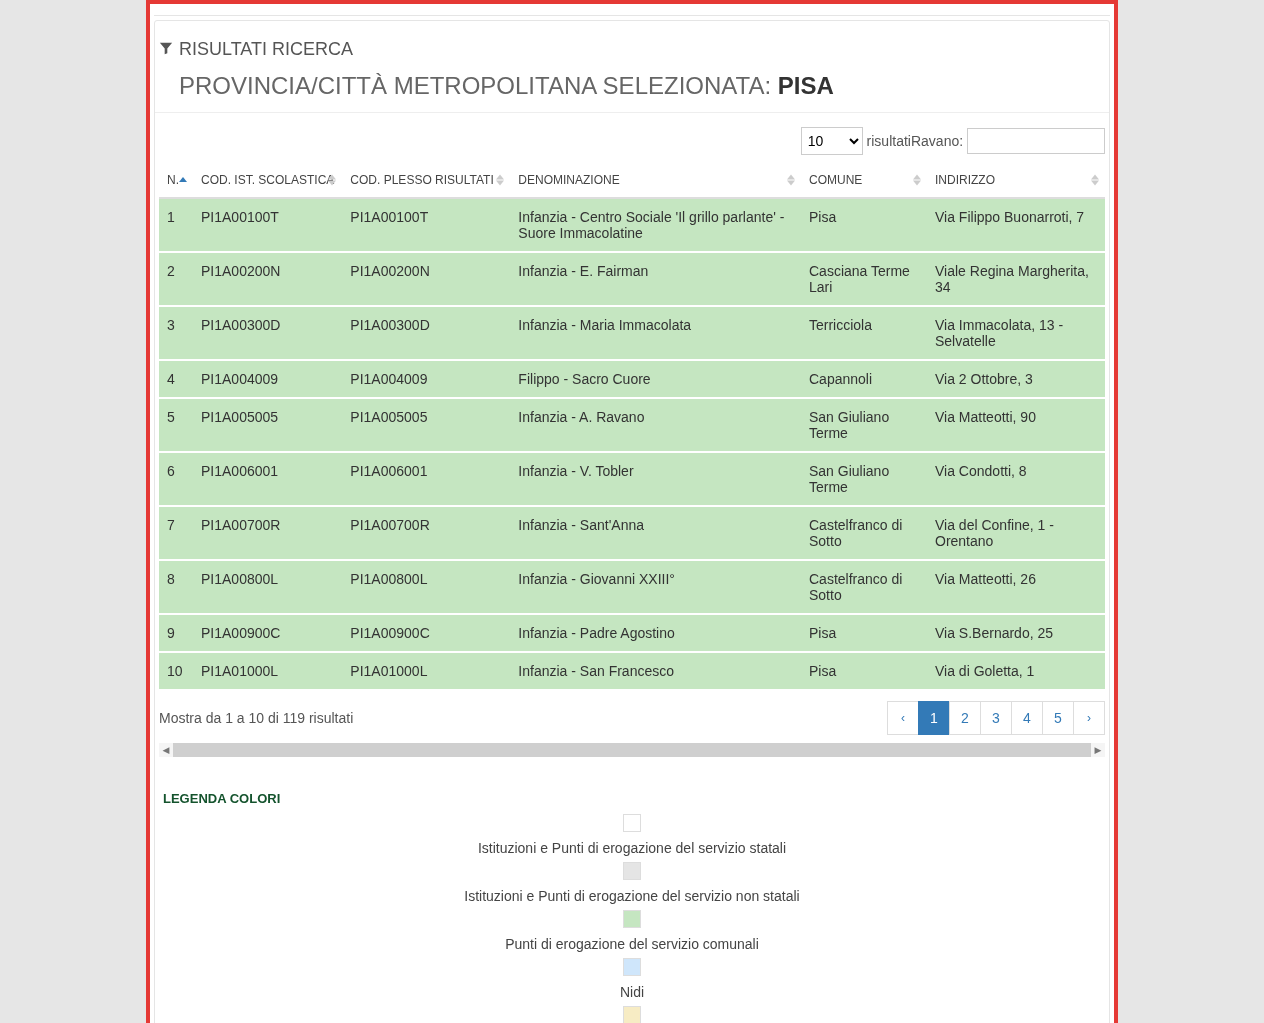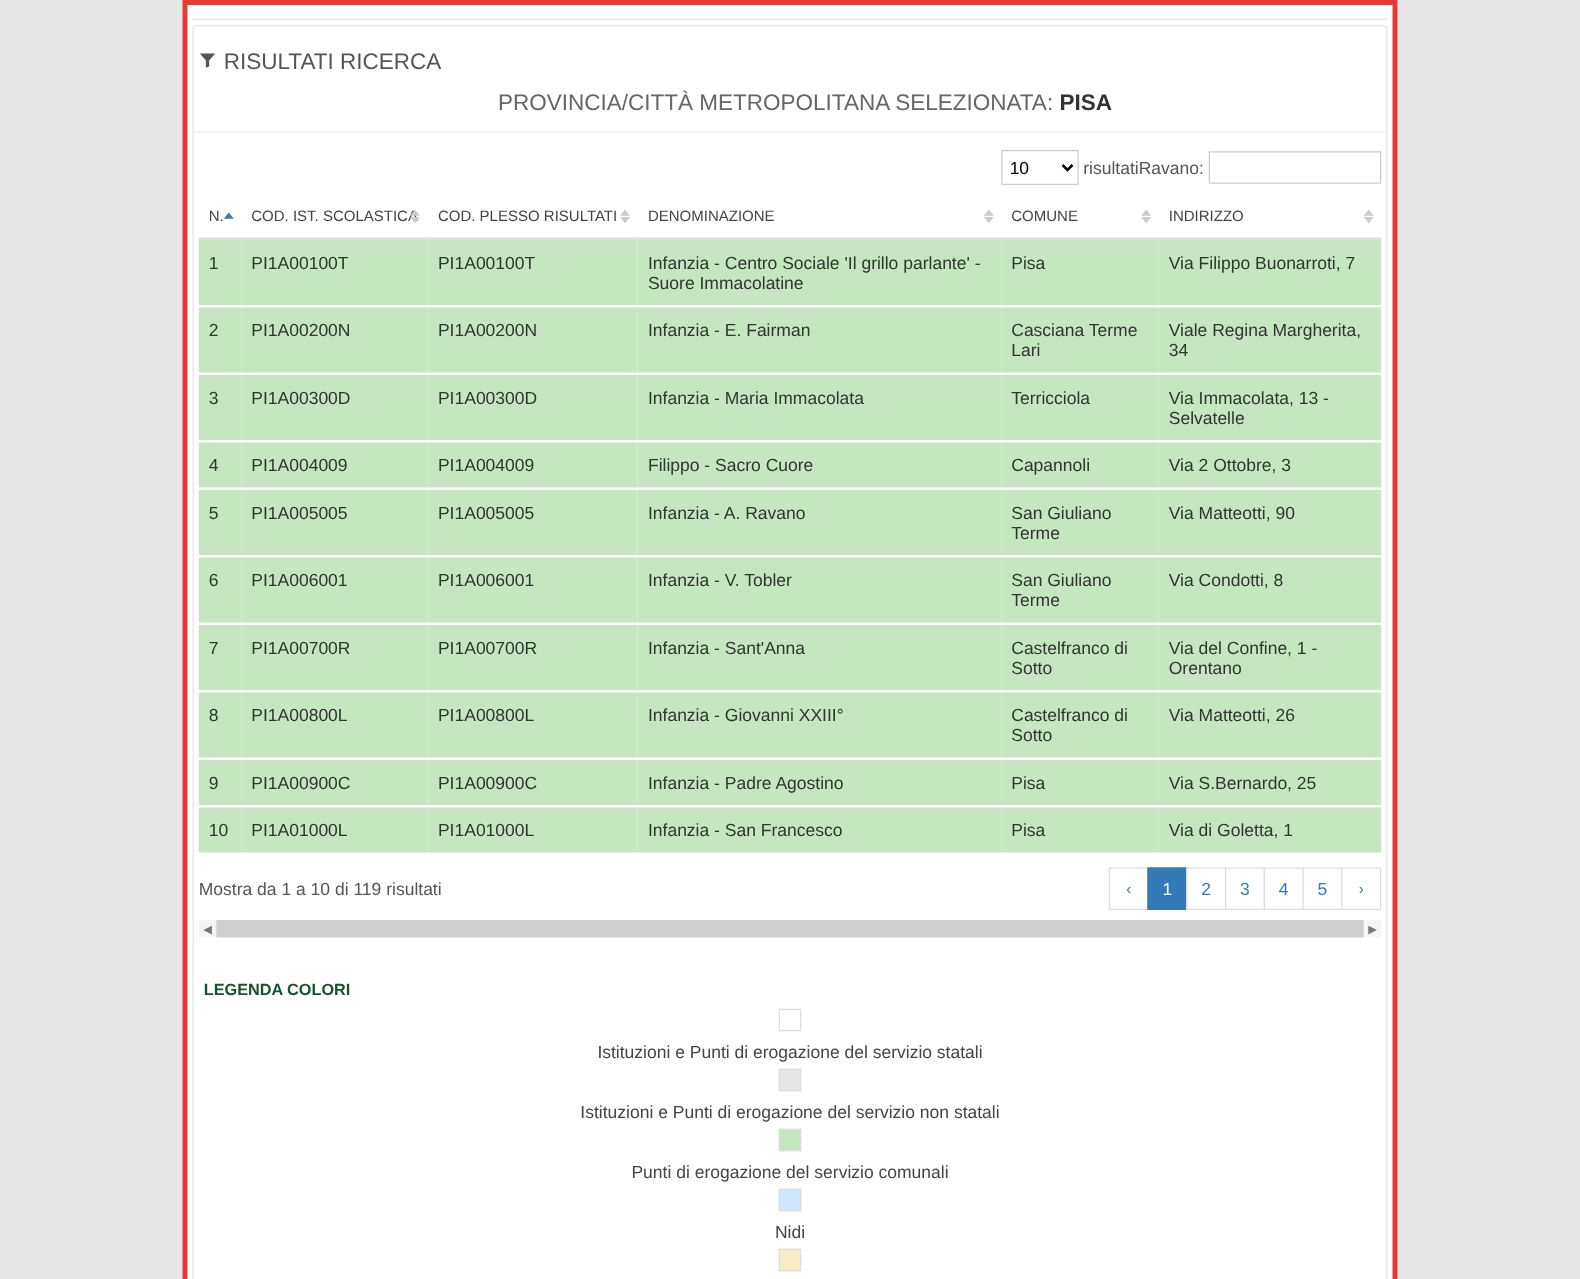--- a/index.html
+++ b/index.html
@@ -42,25 +42,24 @@
     padding: 0 0 0 2px;
     margin: 0 0 12px 0;
     display: flex;
     align-items: center;
     gap: 6px;
   }
   .card-title .filter-icon {
     display: inline-block;
   }
   .subtitle {
-    font-size: 18px;
+    font-size: 24px;
     color: #666;
     padding: 0 0 0 22px;
     margin: 0 0 12px 0;
-    text-align: center;
   }
   .subtitle .province {
     font-weight: 700;
     color: #333;
   }
   .headings-wrap {
     padding: 0 0 0 2px;
     border-bottom: 1px solid #eee;
   }
   .inner {

